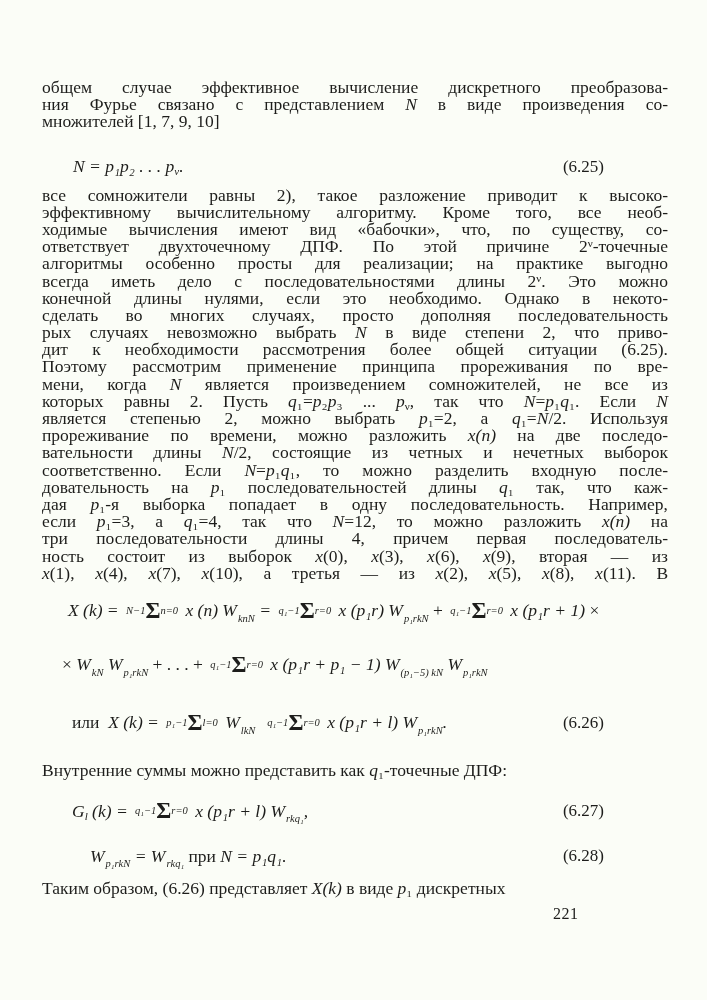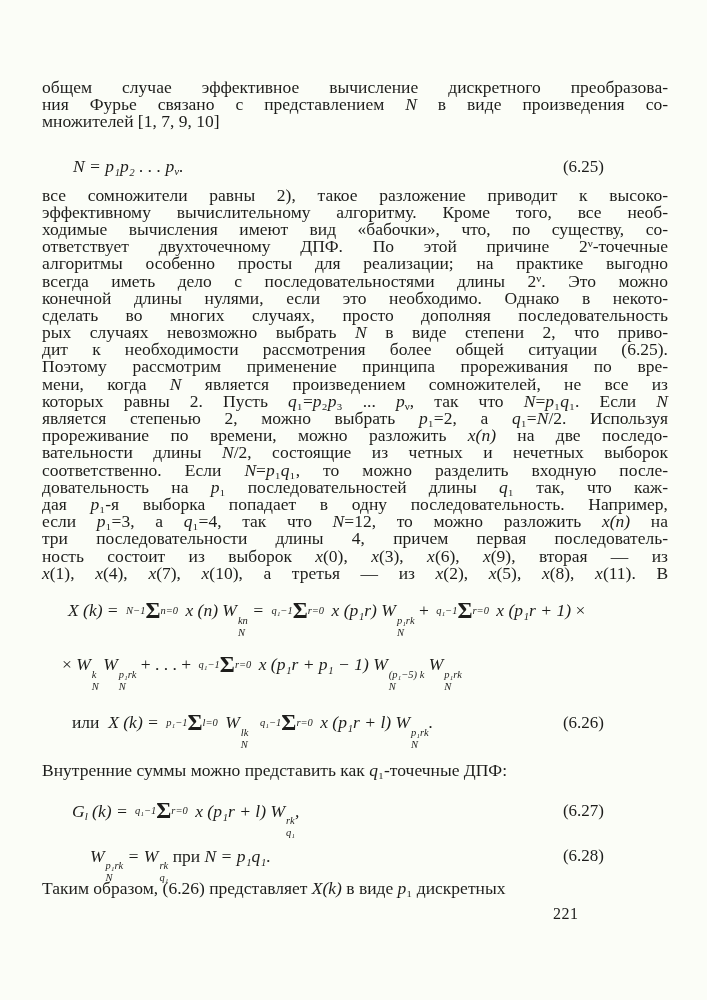--- a/index.html
+++ b/index.html
@@ -17,23 +17,23 @@
   .para sub{font-size:11px;line-height:0;vertical-align:-3px}
   .meq{display:flex;align-items:center;position:relative;font-size:17.5px}
   .mrow{display:inline-flex;align-items:center}
   .mi{font-style:italic;white-space:pre}
   .mr{white-space:pre}
   .msum{display:inline-flex;flex-direction:row;align-items:center;margin:0 3px;line-height:1}
   .mlim{font-size:10.5px;font-style:italic;line-height:1.15;white-space:pre}
   .msig{font-size:23px;line-height:.92;font-weight:bold;font-style:normal}
   .mw{white-space:pre;display:inline-flex;align-items:center}
   .mb{font-style:italic;white-space:pre}
-  .mss{display:inline-flex;flex-direction:column;align-items:flex-start;
+  .mss{display:inline-flex;flex-direction:row;align-items:flex-start;
        font-size:10.5px;font-style:italic;line-height:1.15;margin-left:1px;
-       position:relative;top:16px}
+       position:relative;top:8px}
   .mbs sub{font-style:italic;font-size:11px;line-height:0;vertical-align:-3px}
   .eqnum{position:absolute;right:64px;font-size:17px;font-style:normal}
   
   .eq625{height:26px;margin-top:23px;margin-bottom:7px;padding-left:31px}
   .eqm1{height:54px;margin-top:2px;padding-left:26px}
   .eqm2{height:54px;padding-left:20px}
   .eq626{height:58px;margin-top:2px;padding-left:30px}
   .eq627{height:58px;margin-top:3px;padding-left:30px}
   .eq628{height:28px;margin-top:2px;padding-left:48px}
   .pafter{margin-top:10px}

